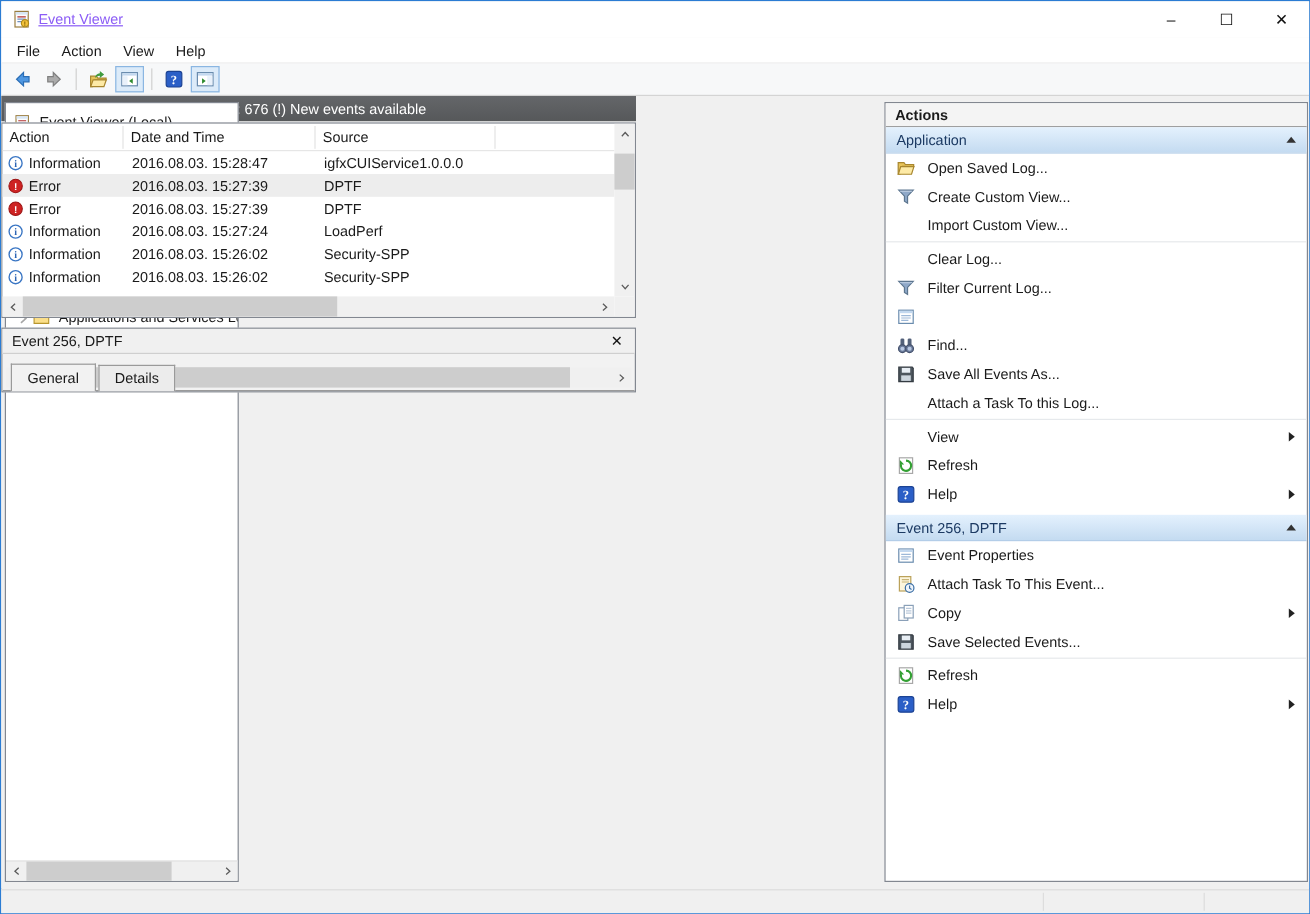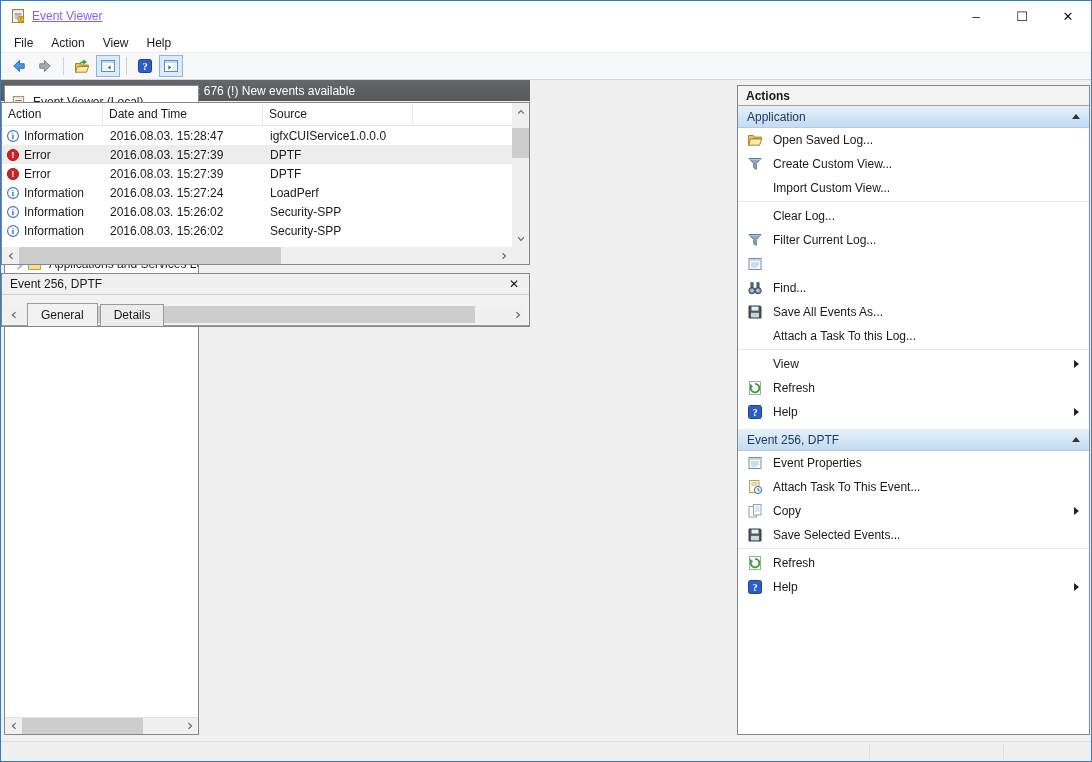--- a/index.html
+++ b/index.html
@@ -70,21 +70,21 @@
   .ec.c2 { width:160px; padding-left:7px; } .ec.c3 { width:150px; padding-left:7px; }
   .table-vscroll { position:absolute; top:0; right:0; bottom:17px; }
   .table-hscroll { position:absolute; left:0; right:17px; bottom:0; }
   .scorner { position:absolute; right:0; bottom:0; width:17px; height:17px; background:#f0f0f0; }
 
   
   .detail { flex:1; margin-top:8px; background:#f2f2f2; border:1px solid #828790; position:relative; overflow:hidden; }
   .dhead { height:21px; display:flex; align-items:center; padding:0 8px; border-bottom:1px solid #cfcfcf; background:#f0f0f0; }
   .dhead .dtitle { flex:1; }
   .dclose { font-size:12px; color:#111; padding:0 2px; }
-  .dtabs { padding:8px 0 0 25px; display:flex; position:relative; z-index:2; }
+  .dtabs { padding:8px 0 0 7px; display:flex; position:relative; z-index:2; }
   .tab { padding:3px 13px 4px; border:1px solid #9a9a9a; border-bottom:none; background:#ececec; margin-right:2px; position:relative; top:1px; }
   .tab.active { background:#f2f2f2; padding-top:4px; top:0; z-index:3; border-bottom:1px solid #f2f2f2; margin-bottom:-1px; }
   .dpage { position:absolute; top:51px; left:0; right:0; bottom:0; border-top:1px solid #9a9a9a; background:#f2f2f2; }
   .detail-hscroll { position:absolute; left:3px; right:3px; bottom:3px; }
 
   
   .atitle { height:20px; display:flex; align-items:center; padding-left:8px; font-weight:bold; background:#f4f4f4; border-bottom:1px solid #9f9f9f; }
   .asec { height:22px; display:flex; align-items:center; padding:0 9px; background:linear-gradient(#e4f1fd,#c4dbf1); border-bottom:1px solid #b3cde8; color:#1c3a63; }
   .asec .sec-lbl { flex:1; }
   .tri-up { width:0; height:0; border-left:4px solid transparent; border-right:4px solid transparent; border-bottom:5px solid #333; }

